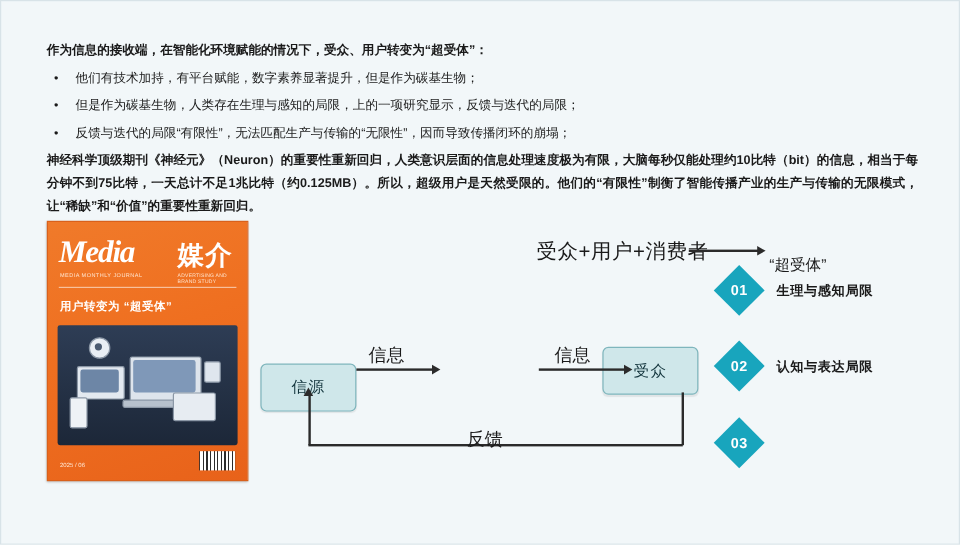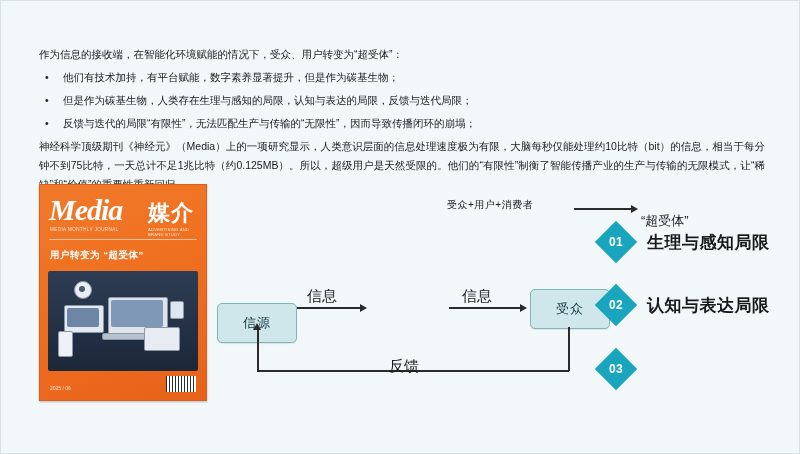--- a/index.html
+++ b/index.html
@@ -25,22 +25,23 @@
   #text-block {
     position: absolute;
     left: 38px;
     top: 32px;
     width: 726px;
     color: #1a1a1a;
     font-size: 10.5px;
     line-height: 19px;
   }
   .para {
-    margin: 12px 0 4px 0;
+    margin: 0 0 4px 0;
     text-align: justify;
+    font-weight: bold;
   }
   .bullet-row {
     display: flex;
     margin: 0 0 4px 0;
     padding-left: 6px;
   }
   .bullet-dot {
     width: 18px;
     flex: 0 0 18px;
     text-align: left;
@@ -64,21 +65,21 @@
     background: linear-gradient(160deg, #f07a2a 0%, #ef6f20 45%, #e8621a 100%);
     border: 1px solid #d9611c;
     overflow: hidden;
     box-shadow: 0 1px 2px rgba(0,0,0,.25);
   }
   #mag-title {
     position: absolute;
     left: 9px;
     top: 10px;
     font-family: "Liberation Serif", serif;
-    font-size: 30px;
+    font-size: 26px;
     font-weight: bold;
     font-style: italic;
     color: #ffffff;
     letter-spacing: -1px;
     line-height: 30px;
   }
   #mag-title-cn {
     position: absolute;
     left: 108px;
     top: 13px;
@@ -179,21 +180,21 @@
     color: #12343c;
     font-size: 13px;
     display: flex;
     align-items: center;
     justify-content: center;
     letter-spacing: 1px;
     box-shadow: 0 1px 1px rgba(0,0,0,.08);
   }
   #node-source { left: 216px; top: 302px; width: 78px; height: 38px; }
   #node-channel { left: 368px; top: 288px; width: 78px; height: 38px; }
-  #node-audience { left: 529px; top: 288px; width: 78px; height: 38px; }
+  #node-audience { left: 501px; top: 288px; width: 78px; height: 38px; }
 
   .arrow-line {
     position: absolute;
     height: 1.5px;
     background: #2b2b2b;
   }
   .arrow-head {
     position: absolute;
     width: 0; height: 0;
     border-top: 4px solid transparent;
@@ -226,21 +227,21 @@
     border-left: 4px solid transparent;
     border-right: 4px solid transparent;
     border-bottom: 7px solid #2b2b2b;
   }
 
   
   #right-head {
     position: absolute;
     left: 446px;
     top: 197px;
-    font-size: 10px;
+    font-size: 17px;
     color: #1a1a1a;
     letter-spacing: .5px;
   }
   #rh-arrow-line {
     position: absolute;
     left: 573px; top: 207px; width: 58px; height: 1.5px; background: #2b2b2b;
   }
   #rh-arrow-head {
     position: absolute;
     left: 630px; top: 204px;
@@ -278,49 +279,49 @@
   }
   .diamond span {
     transform: rotate(-45deg);
     color: #ffffff;
     font-size: 12px;
     font-weight: bold;
     letter-spacing: .5px;
   }
   .limit-text {
     margin-left: 16px;
-    font-size: 17px;
+    font-size: 11px;
     font-weight: bold;
     color: #1a1a1a;
     white-space: nowrap;
     letter-spacing: .5px;
   }
 </style>
 </head>
 <body>
 
 <div id="slide">
 
   <div id="text-block">
     <p class="para">作为信息的接收端，在智能化环境赋能的情况下，受众、用户转变为“超受体”：</p>
 
     <div class="bullet-row">
       <span class="bullet-dot">•</span>
       <span class="bullet-txt">他们有技术加持，有平台赋能，数字素养显著提升，但是作为碳基生物；</span>
     </div>
     <div class="bullet-row">
       <span class="bullet-dot">•</span>
-      <span class="bullet-txt">但是作为碳基生物，人类存在生理与感知的局限，认知与表达的局限，反馈与迭代局限；</span>
+      <span class="bullet-txt">但是作为碳基生物，人类存在生理与感知的局限，上的一项研究显示，反馈与迭代的局限；</span>
     </div>
     <div class="bullet-row">
       <span class="bullet-dot">•</span>
       <span class="bullet-txt">反馈与迭代的局限“有限性”，无法匹配生产与传输的“无限性”，因而导致传播闭环的崩塌；</span>
     </div>
 
-    <p class="para" id="para-last">神经科学顶级期刊《神经元》（Media）上的一项研究显示，人类意识层面的信息处理速度极为有限，大脑每秒仅能处理约10比特（bit）的信息，相当于每分钟不到75比特，一天总计不足1兆比特（约0.125MB）。所以，超级用户是天然受限的。他们的“有限性”制衡了智能传播产业的生产与传输的无限模式，让“稀缺”和“价值”的重要性重新回归。</p>
+    <p class="para" id="para-last">神经科学顶级期刊《神经元》（Neuron）的重要性重新回归，人类意识层面的信息处理速度极为有限，大脑每秒仅能处理约10比特（bit）的信息，相当于每分钟不到75比特，一天总计不足1兆比特（约0.125MB）。所以，超级用户是天然受限的。他们的“有限性”制衡了智能传播产业的生产与传输的无限模式，让“稀缺”和“价值”的重要性重新回归。</p>
   </div>
 
   <div id="magazine">
     <div id="mag-title">Media</div>
     <div id="mag-title-cn">媒介</div>
     <div id="mag-sub-en">MEDIA MONTHLY JOURNAL</div>
     <div id="mag-sub-en2">ADVERTISING AND BRAND STUDY</div>
     <div id="mag-rule"></div>
     <div id="mag-headline">用户转变为 “超受体”</div>
 

